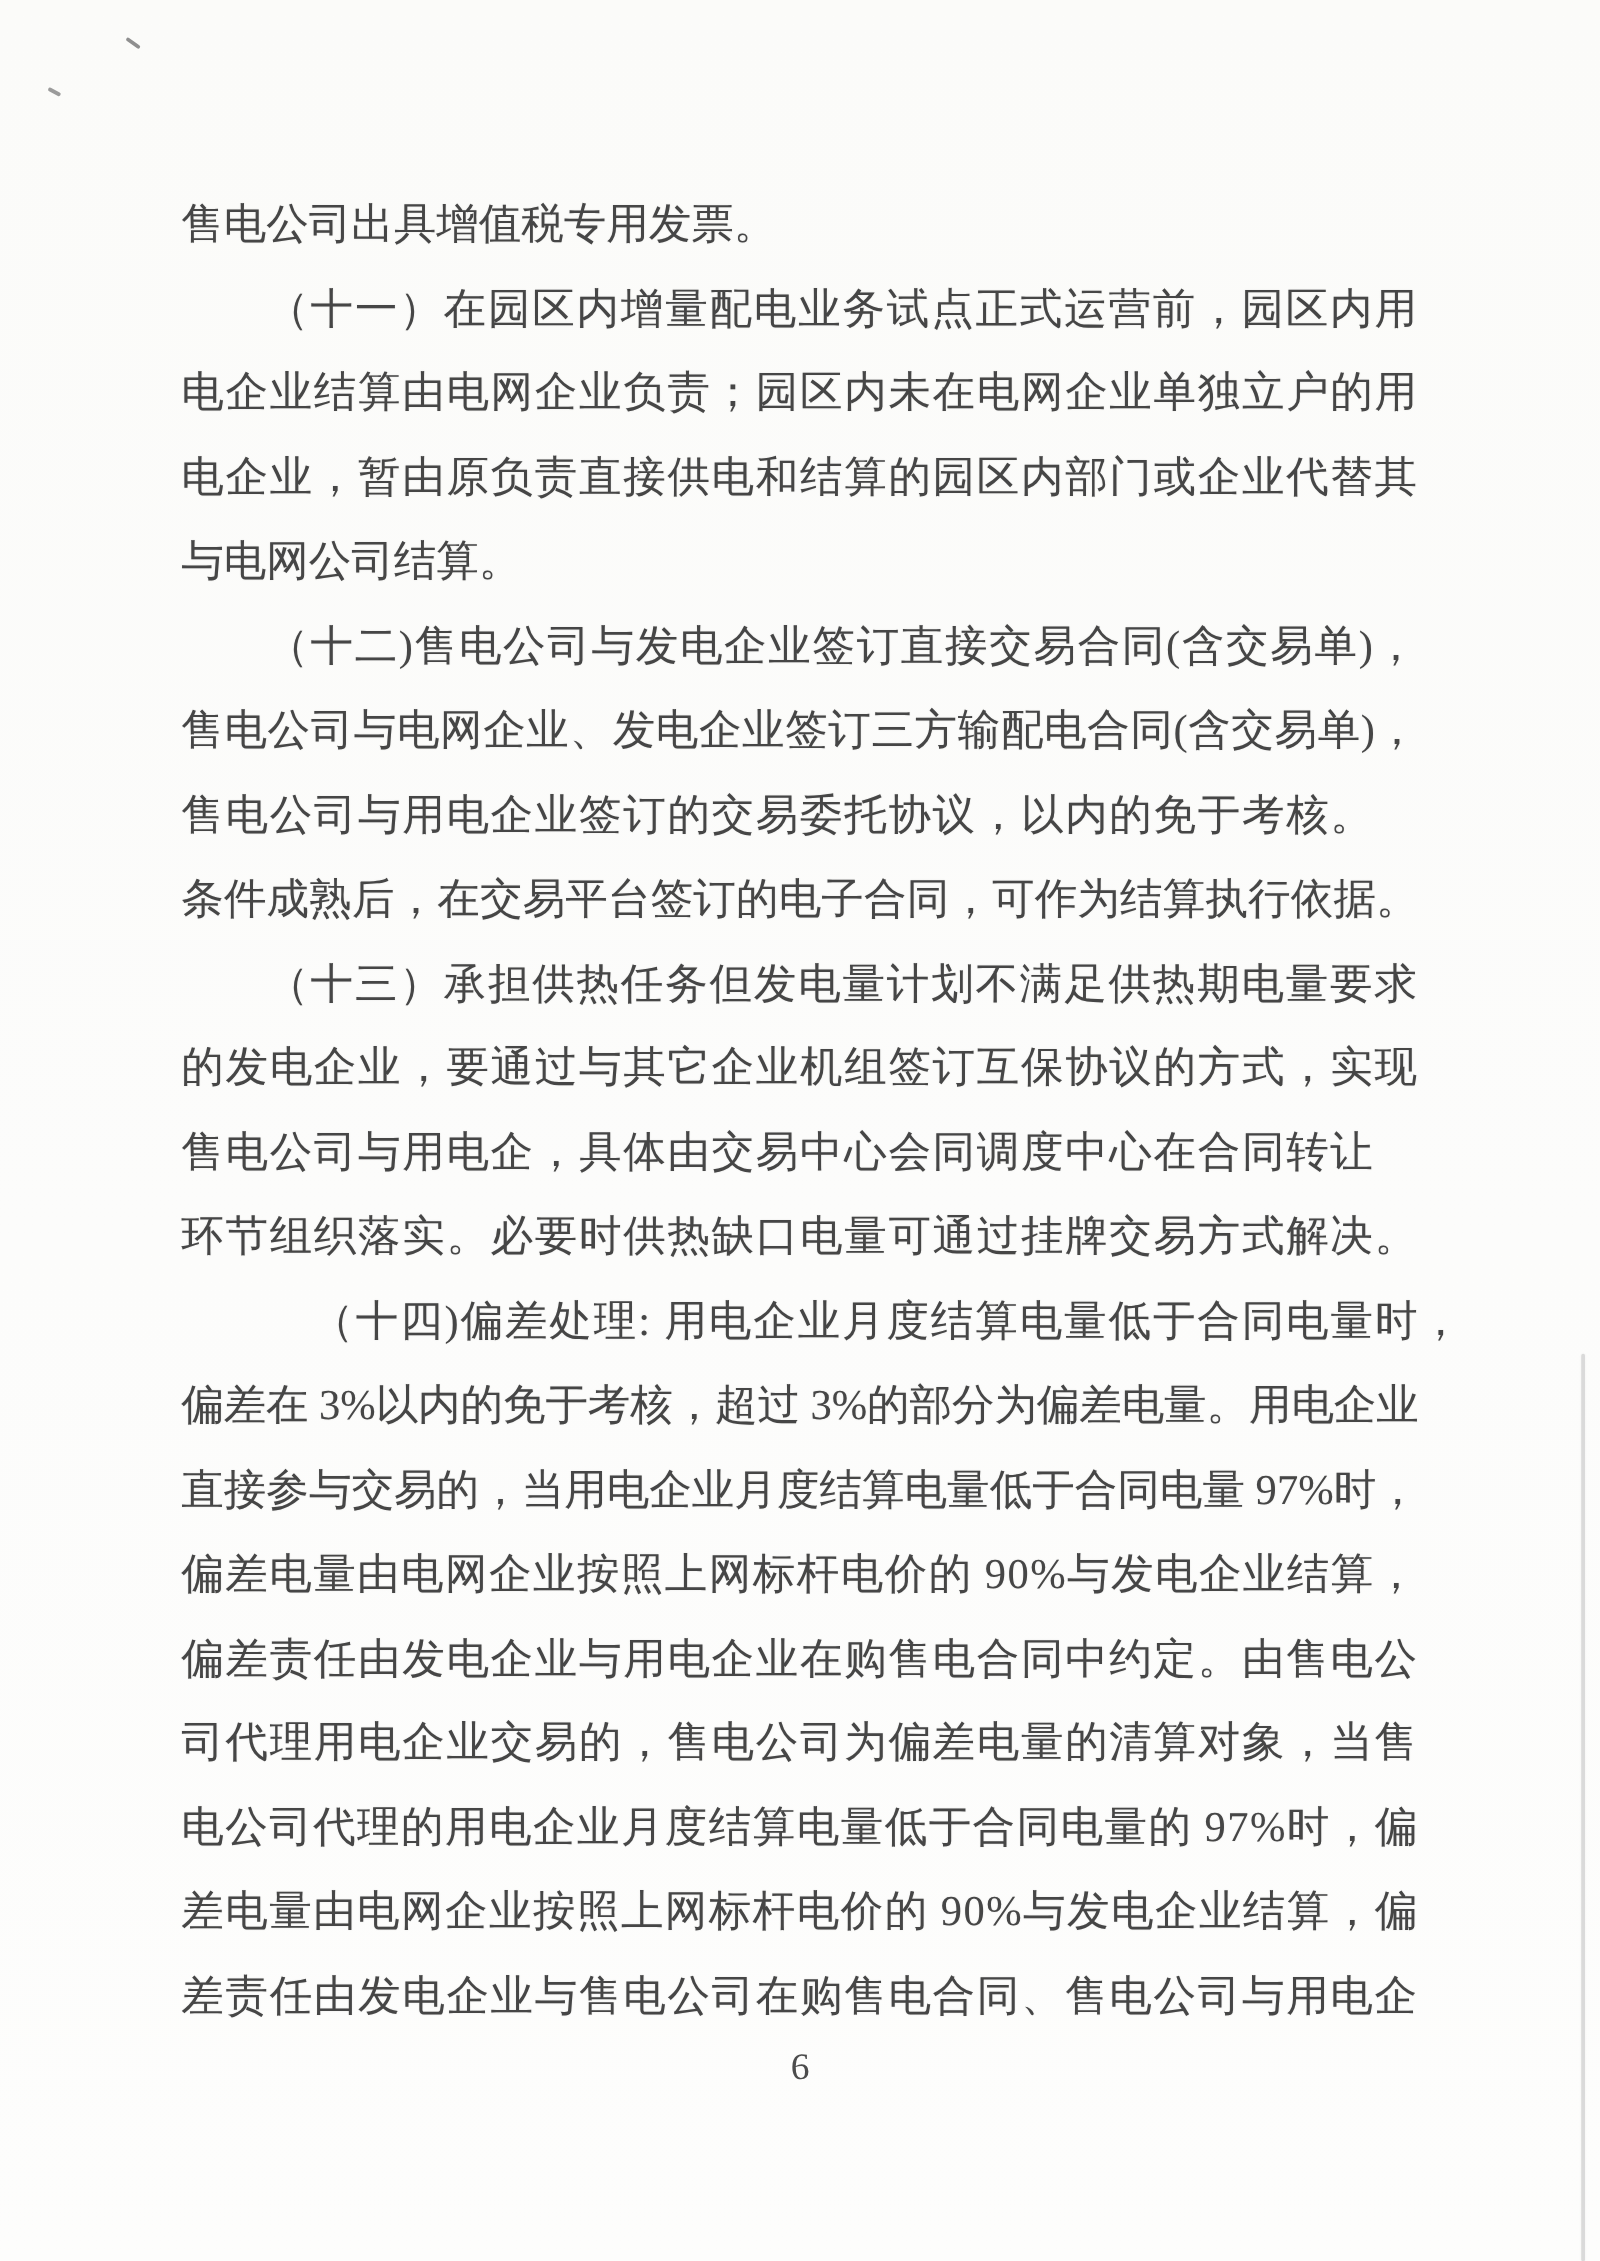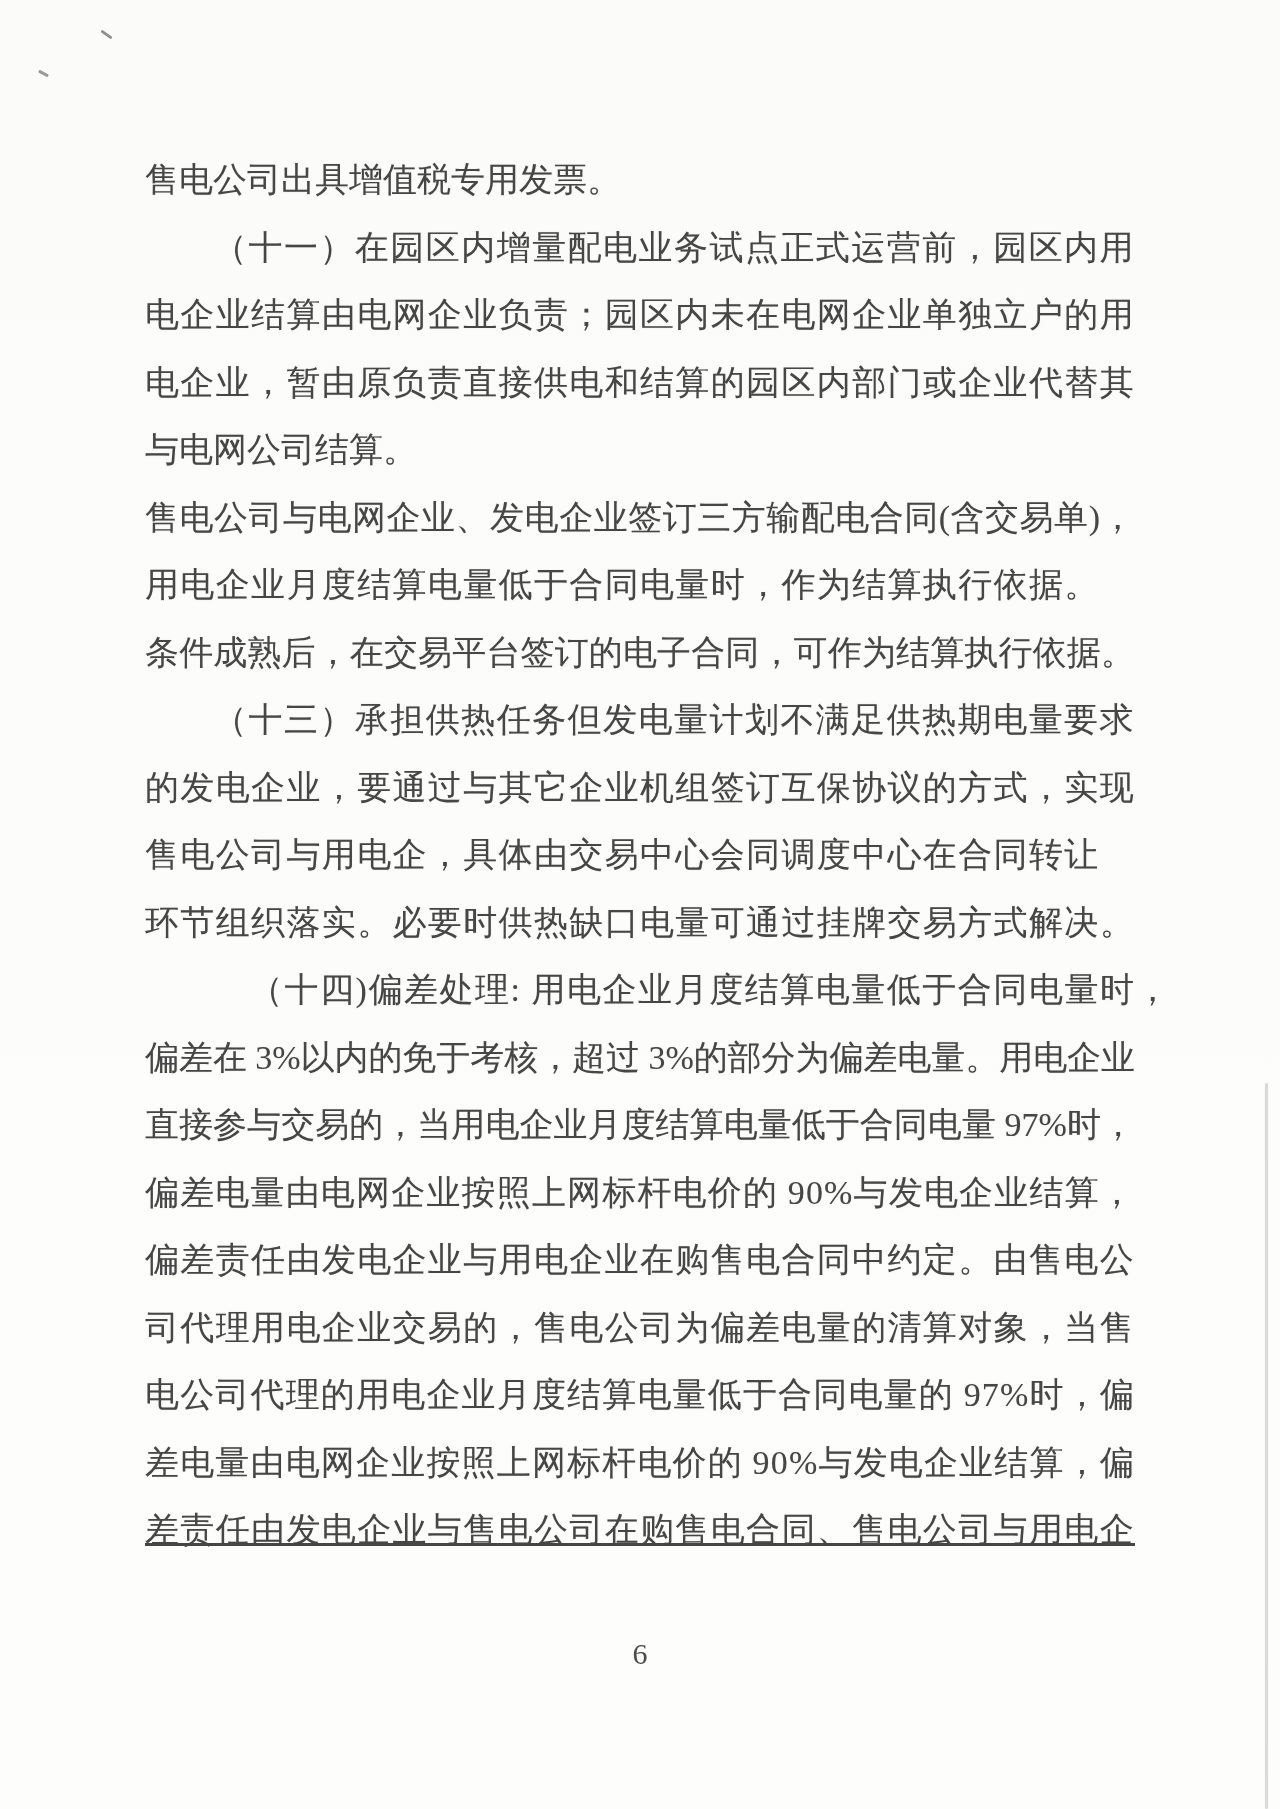--- a/index.html
+++ b/index.html
@@ -60,34 +60,35 @@
 <div class="page">
   <div class="mark-a"></div>
   <div class="mark-b"></div>
 
   <div class="text-block">
       <div class="line"><span>售电公司出具增值税专用发票。</span></div>
       <div class="line indent"><span style="letter-spacing: 1.462px;">（十一）在园区内增量配电业务试点正式运营前，园区内用</span></div>
       <div class="line"><span style="letter-spacing: 1.357px;">电企业结算由电网企业负责；园区内未在电网企业单独立户的用</span></div>
       <div class="line"><span style="letter-spacing: 1.357px;">电企业，暂由原负责直接供电和结算的园区内部门或企业代替其</span></div>
       <div class="line"><span>与电网公司结算。</span></div>
+      <div class="line indent"><span style="letter-spacing: 1.358px;">（十二)售电公司与发电企业签订直接交易合同(含交易单)，</span></div>
       <div class="line"><span style="letter-spacing: 0.511px;">售电公司与电网企业、发电企业签订三方输配电合同(含交易单)，</span></div>
-      <div class="line"><span style="letter-spacing: 1.357px;">用电企业月度结算电量低于合同电量时，作为结算执行依据。</span></div>
+      <div class="line"><span style="letter-spacing: 1.357px;">售电公司与用电企业签订的交易委托协议，以内的免于考核。</span></div>
       <div class="line"><span style="letter-spacing: 0.138px; text-align: center;">条件成熟后，在交易平台签订的电子合同，可作为结算执行依据。</span></div>
       <div class="line indent"><span style="letter-spacing: 1.462px;">（十三）承担供热任务但发电量计划不满足供热期电量要求</span></div>
       <div class="line"><span style="letter-spacing: 1.357px;">的发电企业，要通过与其它企业机组签订互保协议的方式，实现</span></div>
       <div class="line"><span style="letter-spacing: 1.357px;">售电公司与用电企，具体由交易中心会同调度中心在合同转让</span></div>
       <div class="line"><span style="letter-spacing: 1.357px;">环节组织落实。必要时供热缺口电量可通过挂牌交易方式解决。</span></div>
       <div class="line indent"><span style="letter-spacing: 1.526px; margin-left: 36px;">（十四)偏差处理: 用电企业月度结算电量低于合同电量时，</span></div>
       <div class="line"><span style="letter-spacing: -0.052px;">偏差在 3%以内的免于考核，超过 3%的部分为偏差电量。用电企业</span></div>
       <div class="line"><span style="letter-spacing: 0.038px;">直接参与交易的，当用电企业月度结算电量低于合同电量 97%时，</span></div>
       <div class="line"><span style="letter-spacing: 1.172px;">偏差电量由电网企业按照上网标杆电价的 90%与发电企业结算，</span></div>
       <div class="line"><span style="letter-spacing: 1.357px;">偏差责任由发电企业与用电企业在购售电合同中约定。由售电公</span></div>
       <div class="line"><span style="letter-spacing: 1.357px; text-align: center;">司代理用电企业交易的，售电公司为偏差电量的清算对象，当售</span></div>
       <div class="line"><span style="letter-spacing: 1.172px;">电公司代理的用电企业月度结算电量低于合同电量的 97%时，偏</span></div>
       <div class="line"><span style="letter-spacing: 1.172px;">差电量由电网企业按照上网标杆电价的 90%与发电企业结算，偏</span></div>
-      <div class="line"><span style="letter-spacing: 1.357px; text-decoration: underline;">差责任由发电企业与售电公司在购售电合同、售电公司与用电企</span></div>
+      <div class="line"><span style="letter-spacing: 1.357px;">差责任由发电企业与售电公司在购售电合同、售电公司与用电企</span></div>
     </div>
 
   <div class="page-num">6</div>
 
   <div class="scan-line"></div>
 </div>
 
 </body></html>

